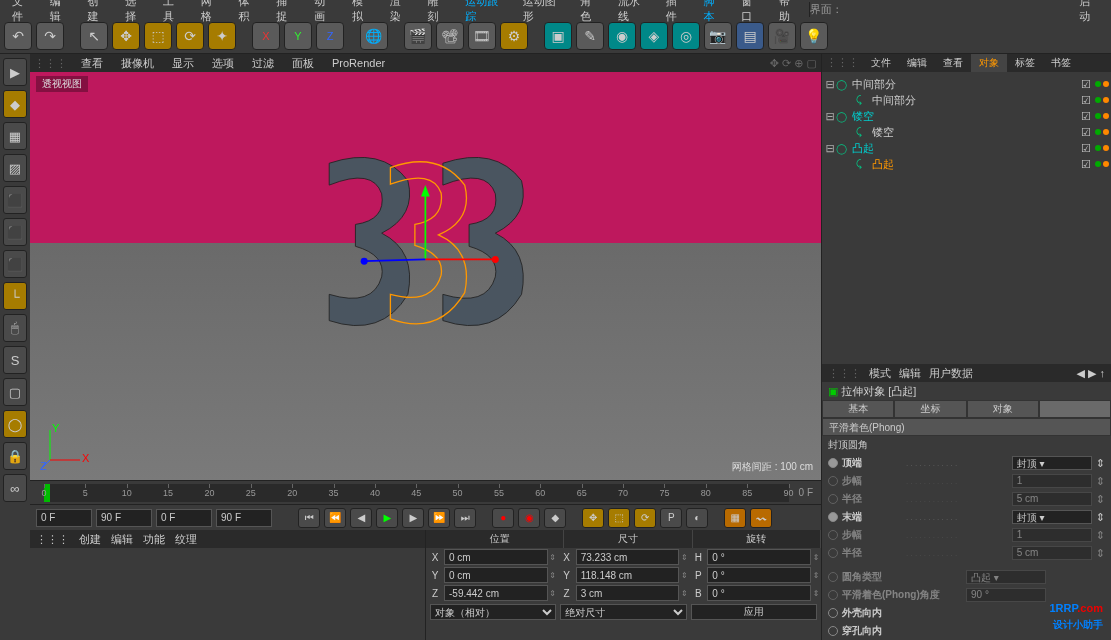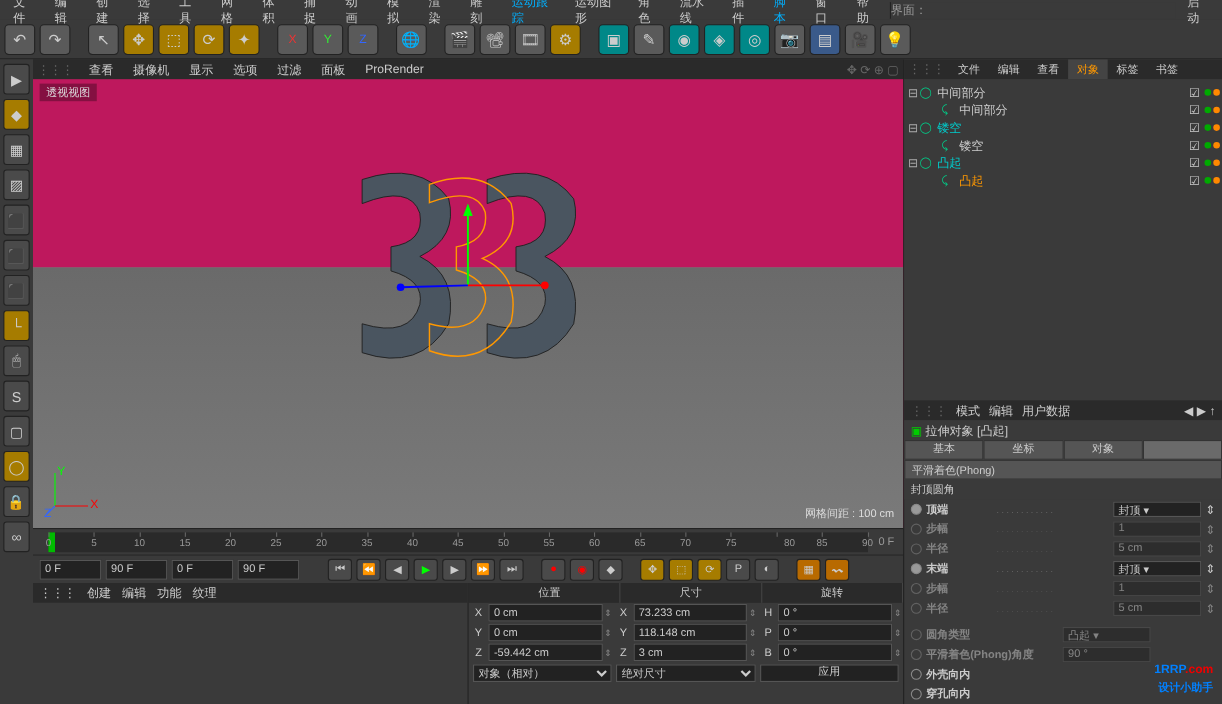--- a/index.html
+++ b/index.html
@@ -248,21 +248,21 @@
           <div class="tltxt" style="left: 61.1111%;">55</div>
           <div class="tlmark" style="left: 66.6667%;"></div>
           <div class="tltxt" style="left: 66.6667%;">60</div>
           <div class="tlmark" style="left: 72.2222%;"></div>
           <div class="tltxt" style="left: 72.2222%;">65</div>
           <div class="tlmark" style="left: 77.7778%;"></div>
           <div class="tltxt" style="left: 77.7778%;">70</div>
           <div class="tlmark" style="left: 83.3333%;"></div>
           <div class="tltxt" style="left: 83.3333%;">75</div>
           <div class="tlmark" style="left: 88.8889%;"></div>
-          <div class="tltxt" style="left: 88.8889%; margin-left: 12px;">80</div>
+          <div class="tltxt" style="left: 88.8889%;">80</div>
           <div class="tlmark" style="left: 94.4444%;"></div>
           <div class="tltxt" style="left: 94.4444%;">85</div>
           <div class="tlmark" style="left: 100%;"></div>
           <div class="tltxt" style="left: 100%;">90</div>
         </div>
       <span class="tlframe">0 F</span>
     </div>
 
     <div class="playback">
       <input class="pbfield" value="0 F" style="">

